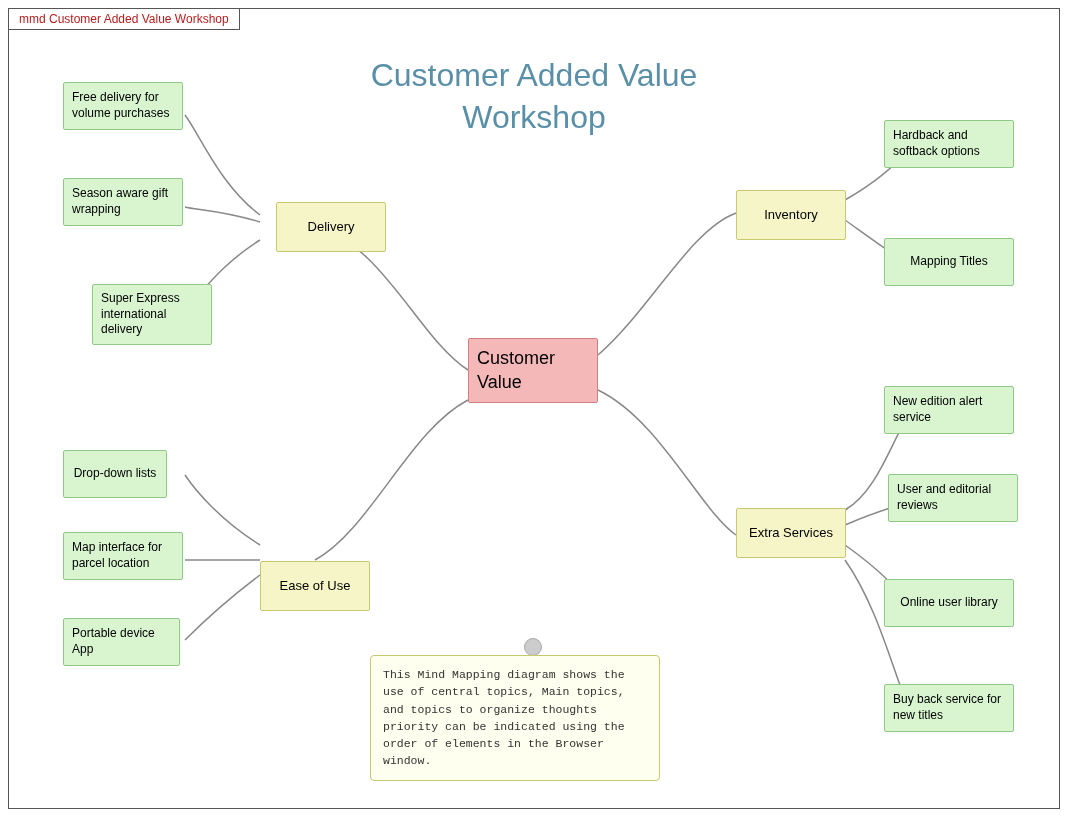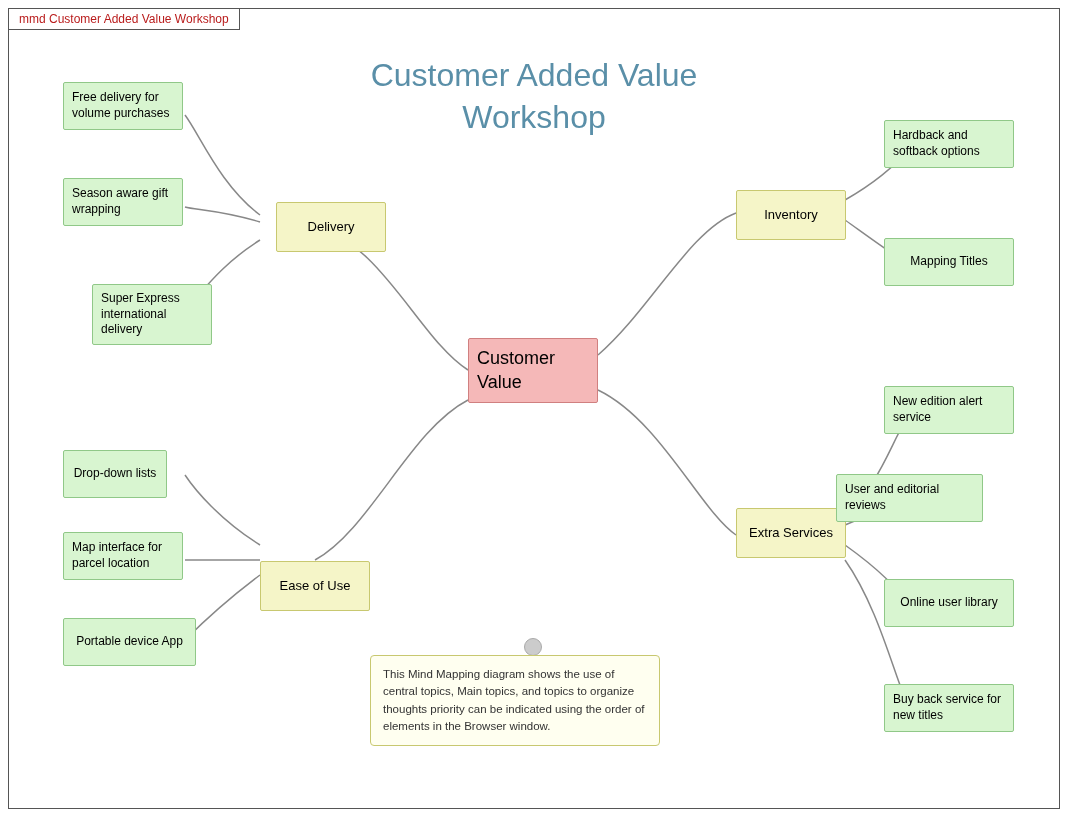--- a/index.html
+++ b/index.html
@@ -73,20 +73,21 @@
     }
     .note-box {
       position: absolute;
       background: #fffff0;
       border: 1.5px solid #c8c870;
       border-radius: 4px;
       font-size: 11.5px;
       color: #333;
       padding: 10px 12px;
       line-height: 1.5;
+      font-family: Liberation Mono, monospace;
     }
     .connector-circle {
       position: absolute;
       width: 18px;
       height: 18px;
       border-radius: 50%;
       background: #ccc;
       border: 1.5px solid #aaa;
     }
     svg.connections {
@@ -184,40 +185,40 @@
 
 <div class="node node-leaf" style="left: 63px; top: 450px; width: 104px;">
   <span>Drop-down lists</span>
 </div>
 
 <div class="node node-leaf" style="left: 63px; top: 532px; width: 120px;">
   <span>Map interface for
 parcel location</span>
 </div>
 
-<div class="node node-leaf" style="left: 63px; top: 618px; width: 133px;">
+<div class="node node-leaf" style="left: 63px; top: 618px; width: 117px;">
   <span>Portable device
 App</span>
 </div>
 
 <div class="node node-leaf" style="left: 884px; top: 114px; width: 130px; margin-top: 6px;">
   <span>Hardback and
 softback options</span>
 </div>
 
 <div class="node node-leaf" style="left: 884px; top: 238px; width: 130px;">
   <span>Mapping Titles</span>
 </div>
 
 <div class="node node-leaf" style="left: 884px; top: 386px; width: 130px;">
   <span>New edition alert
 service</span>
 </div>
 
-<div class="node node-leaf" style="left: 836px; top: 474px; width: 147px;">
+<div class="node node-leaf" style="left: 888px; top: 474px; width: 130px;">
   <span>User and editorial
 reviews</span>
 </div>
 
 <div class="node node-leaf" style="left: 884px; top: 579px; width: 130px;">
   <span>Online user library</span>
 </div>
 
 <div class="node node-leaf" style="left: 884px; top: 684px; width: 130px;">
   <span>Buy back service

